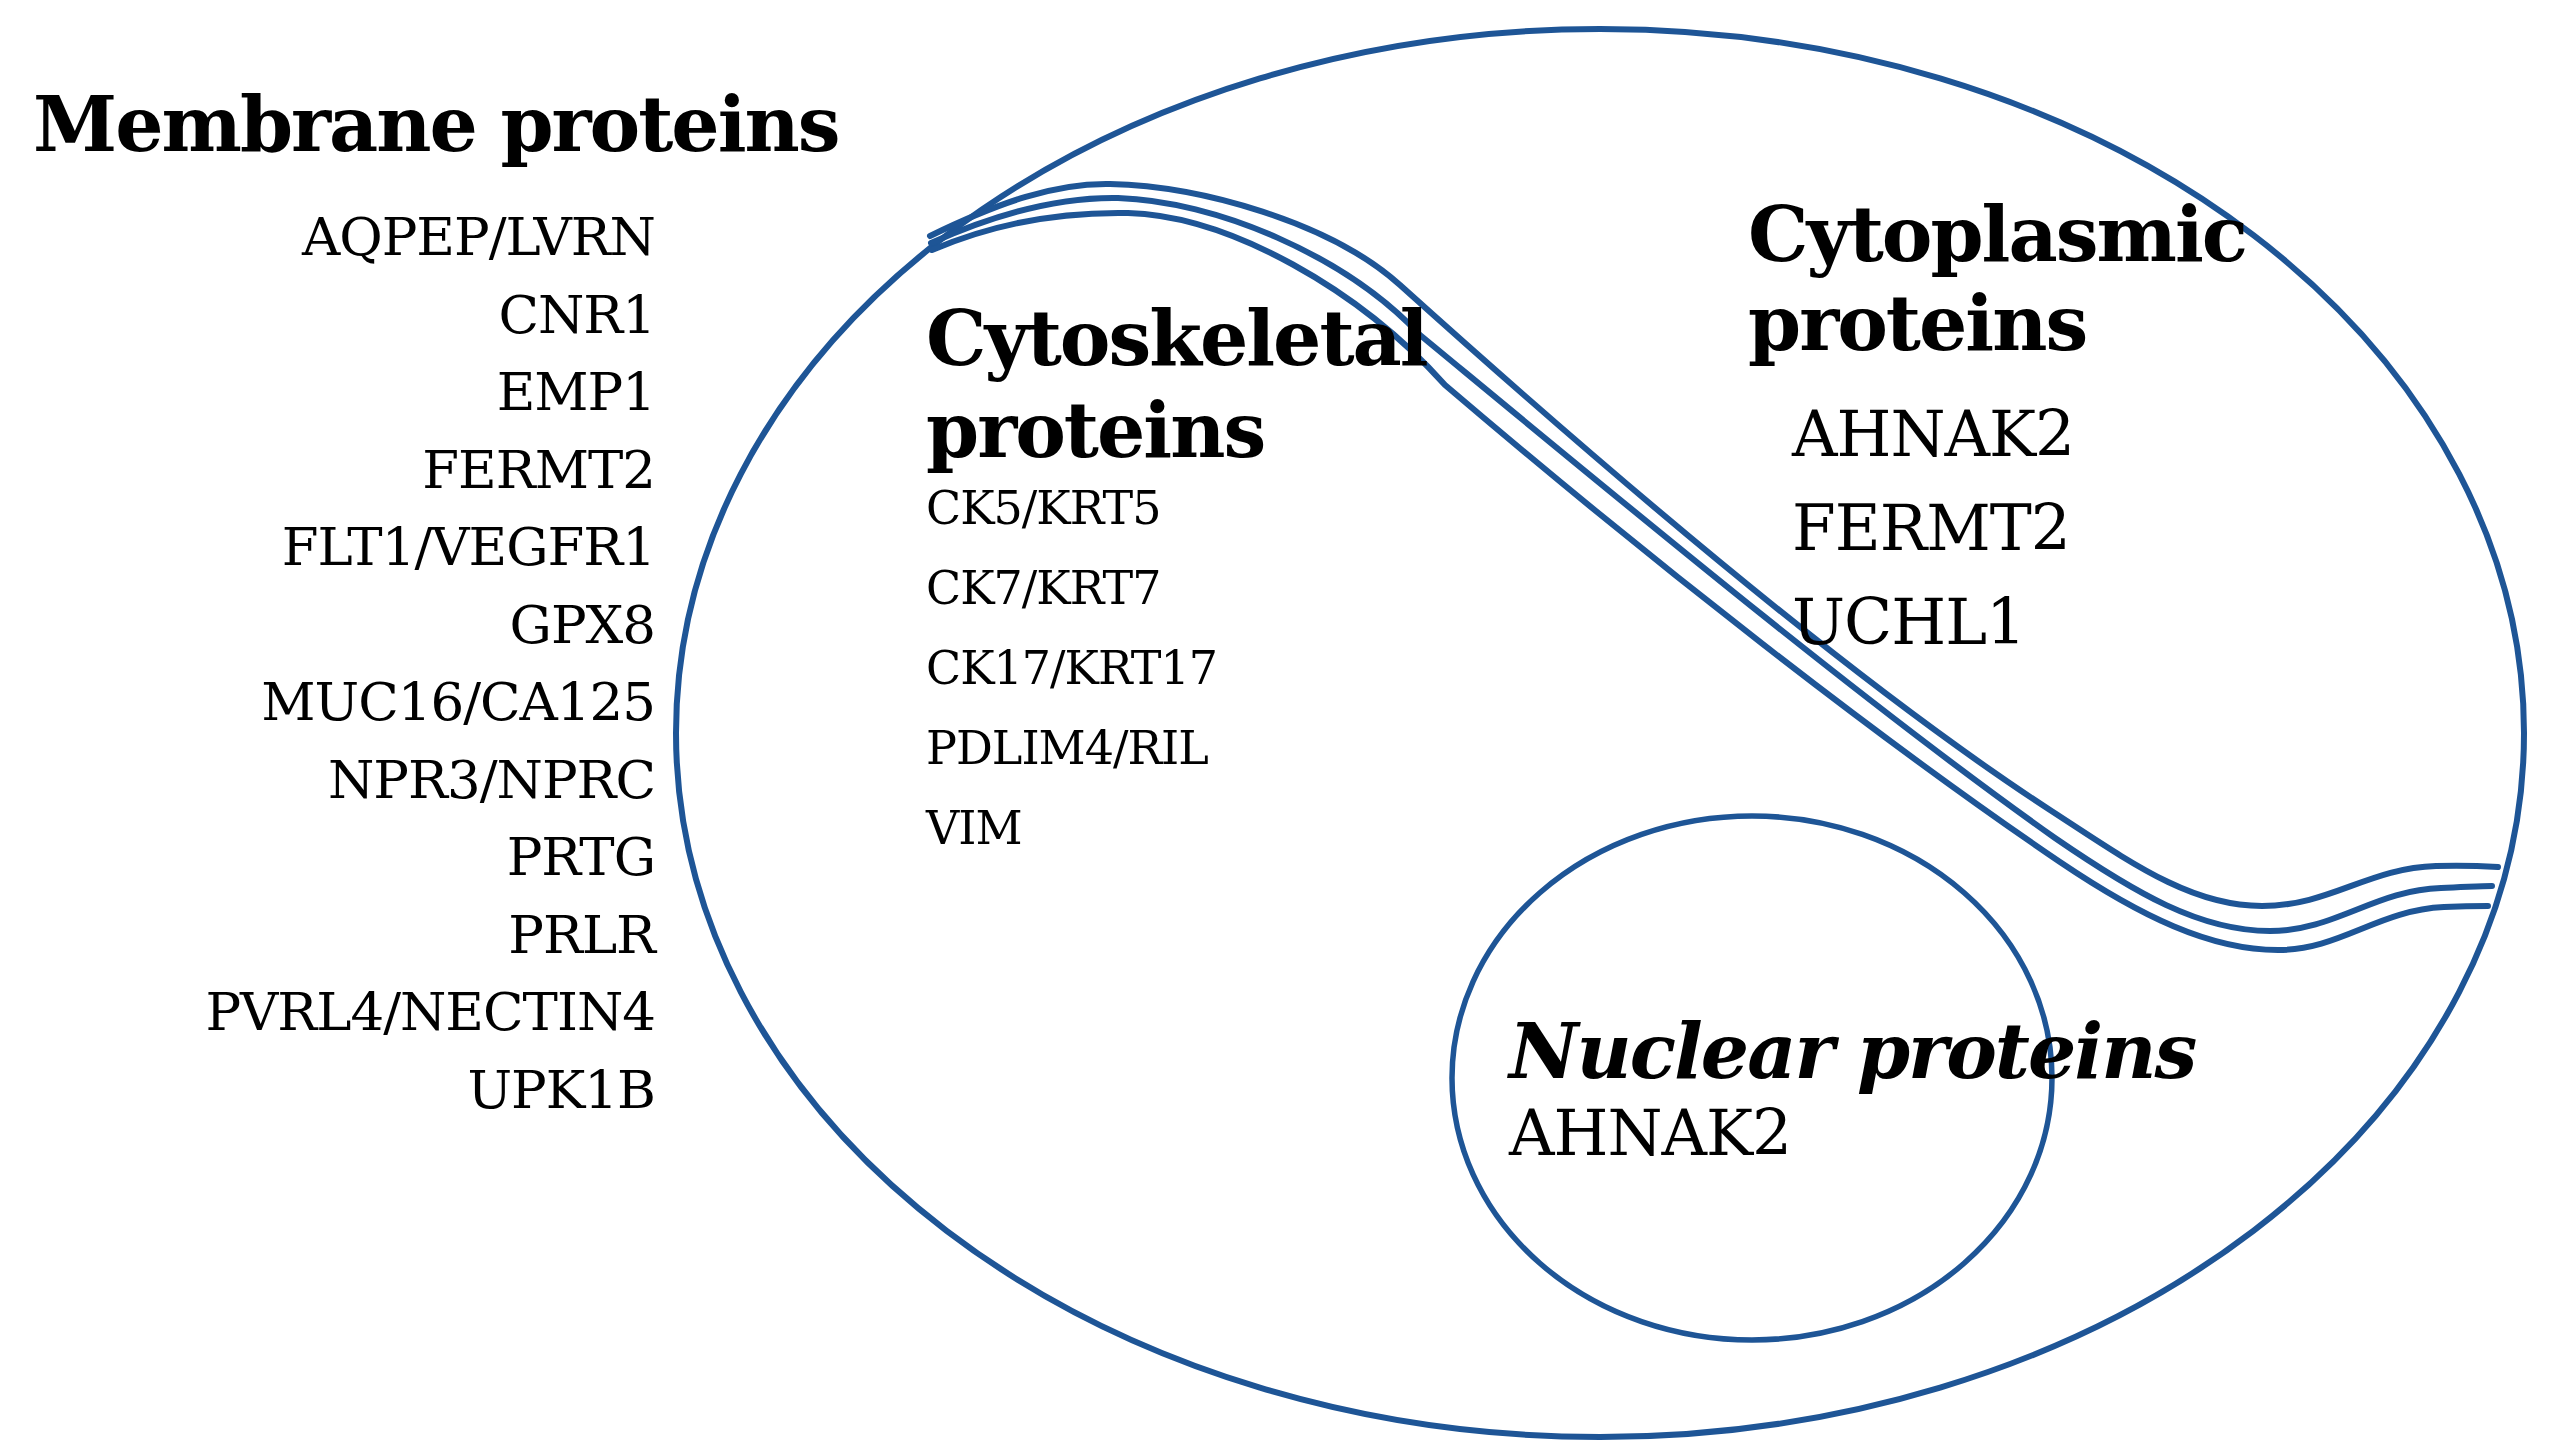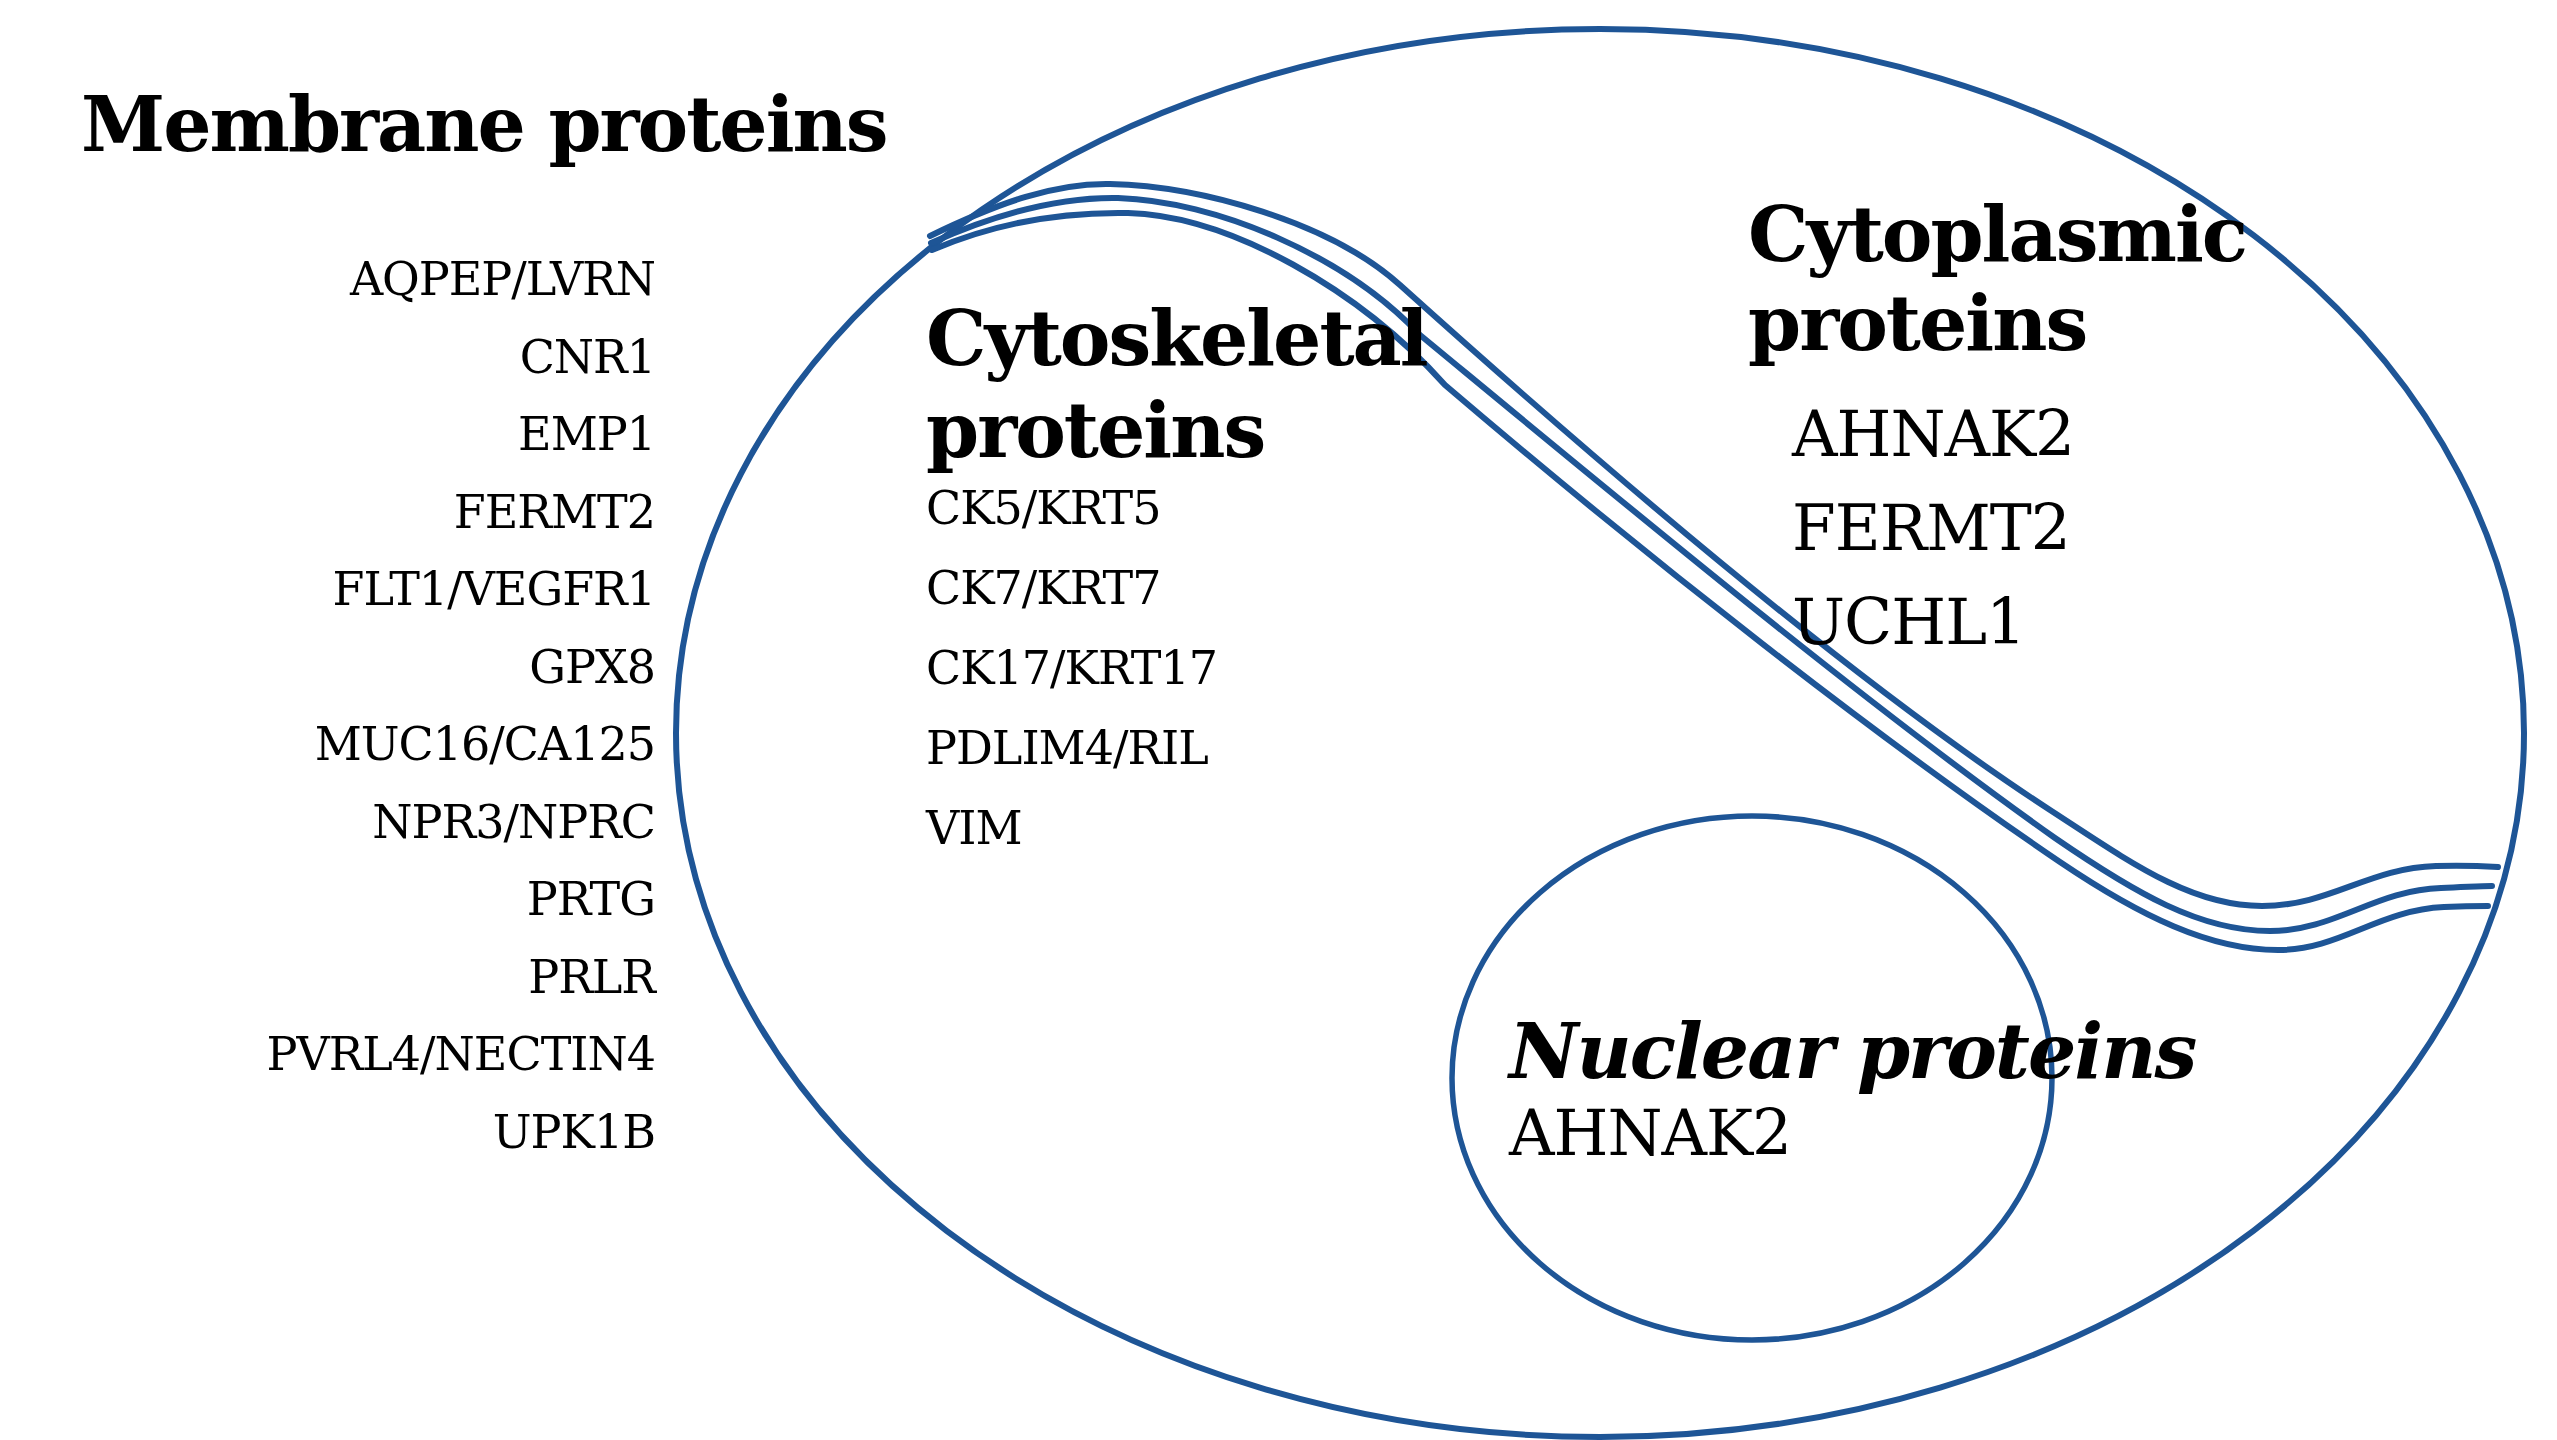--- a/index.html
+++ b/index.html
@@ -40,25 +40,25 @@
   }
   .heading {
     font-weight: bold;
     font-size: 76px;
     letter-spacing: -2px;
   }
   .items div {
     white-space: nowrap;
   }
   
-  #membrane-heading { left: 33px; top: 79px; line-height: 92px; margin-left: 48px; }
+  #membrane-heading { left: 33px; top: 79px; line-height: 92px; }
   #membrane-list {
     left: 100px; top: 198px; width: 555px;
     text-align: right;
-    font-size: 46px; line-height: 77.5px; margin-top: 43px;
+    font-size: 53px; line-height: 77.5px;
   }
   
   #cytoskeletal-heading { left: 926px; top: 293px; line-height: 92px; }
   #cytoskeletal-list {
     left: 926px; top: 468px;
     font-size: 46px; line-height: 80px;
   }
   
   #cytoplasmic-heading { left: 1748px; top: 190px; line-height: 89px; }
   #cytoplasmic-list {

